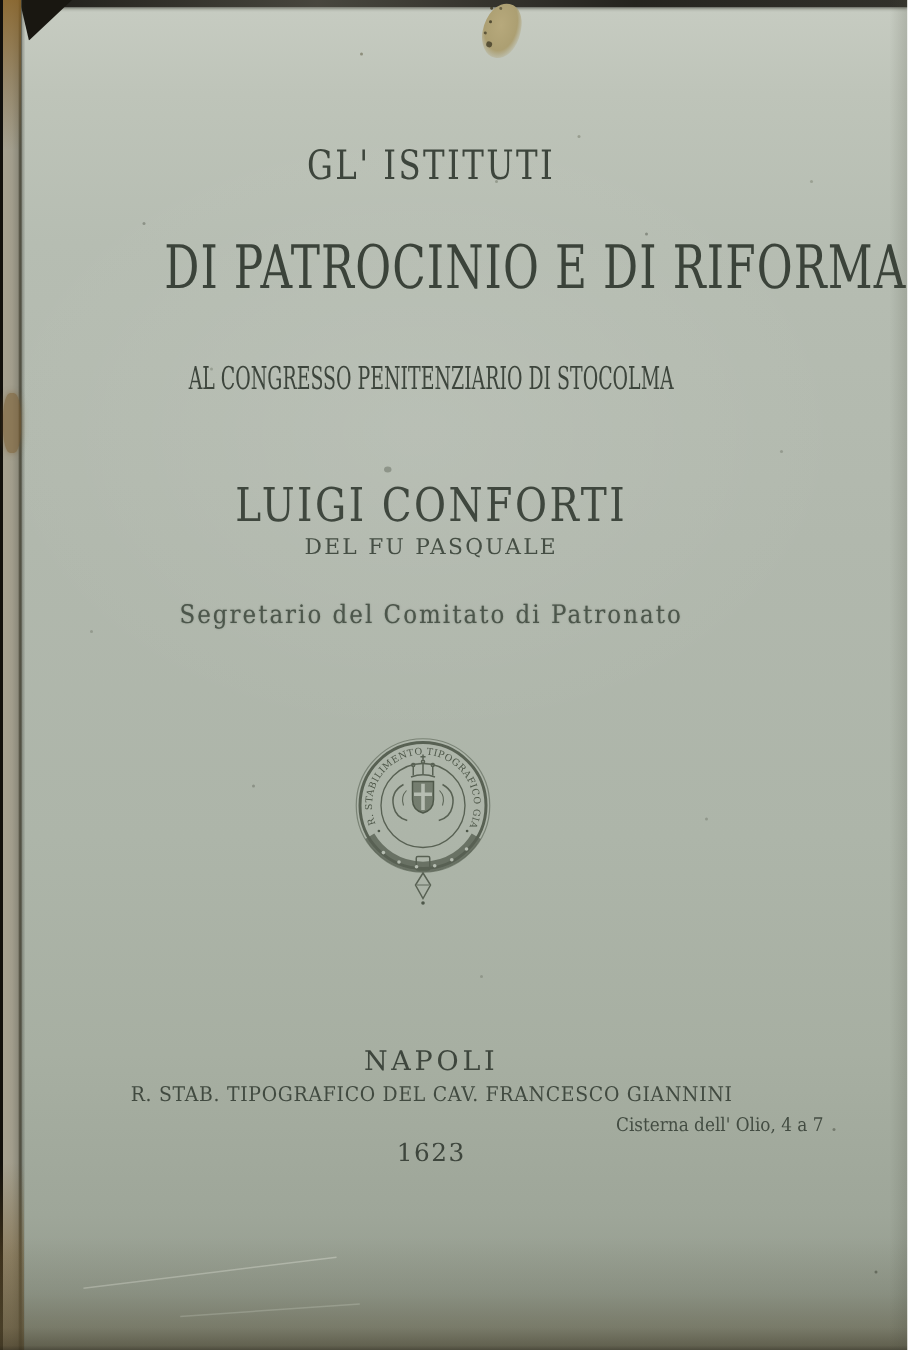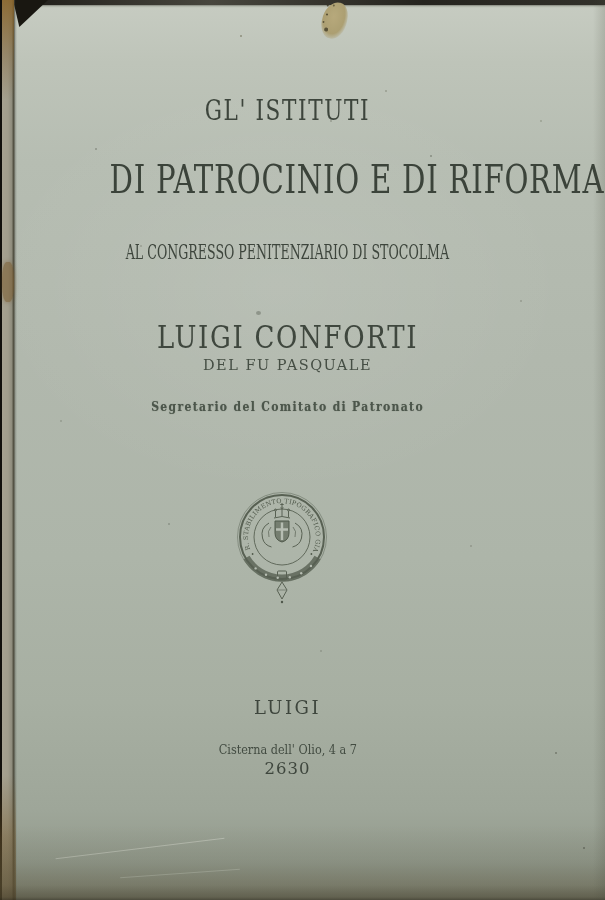--- a/index.html
+++ b/index.html
@@ -51,27 +51,27 @@
   .t2{top:156px;font-size:40px;letter-spacing:1px;color:#3b433a;}
   .t2 .tx{transform:scaleX(.73);}
   .t3{top:240px;font-size:21px;}
   .t3 .tx{transform:scaleX(.6);}
   .per{top:285px;font-size:12.5px;letter-spacing:2px;color:#454e44;}
   .author{top:319px;font-size:31px;letter-spacing:2px;color:#3f473e;}
   .author .tx{transform:scaleX(.84);}
   .patron{top:357px;font-size:14.5px;letter-spacing:1.5px;color:#454e44;}
   .role1{top:400px;}
   .role2{top:421px;}
-  .role1,.role2{font-weight:bold;font-size:12px;letter-spacing:1.5px;color:#4c564b;
+  .role1,.role2{font-weight:normal;font-size:17px;letter-spacing:1.5px;color:#4c564b;
     text-shadow:0 0 1px rgba(76,86,75,.55);}
   .role1 .tx,.role2 .tx{transform:scaleX(.9);}
   .city{top:697px;font-size:18px;letter-spacing:2.5px;color:#3e463d;}
   .pub{top:722px;font-size:13.5px;letter-spacing:.5px;color:#414a40;}
   .pub .tx{transform:scaleX(.93);}
-  .addr{top:742px;font-size:12.5px;color:#434c42;}
+  .addr{top:742px;font-size:12.5px;color:#434c42;text-align:right;}
   .addr .tx{transform:scaleX(.9);}
   .year{top:759px;font-size:16.5px;letter-spacing:1px;color:#3e463d;}
   
   .seal{position:absolute;left:229px;top:487px;width:106px;height:134px;}
 </style>
 </head>
 <body>
 
 <div class="page">
 
@@ -142,19 +142,20 @@
     </g>
 
     <defs>
       <path id="sealArc" d="M 21.7,63.3 A 34,34 0 1 1 84.3,63.3"></path>
     </defs>
     <text font-family="DejaVu Serif, serif" font-size="6.3" letter-spacing="0.3" fill="#4f584a">
       <textPath href="#sealArc" startOffset="1">R. STABILIMENTO TIPOGRAFICO GIANNINI</textPath>
     </text>
   </svg>
 
-  <div class="line city"><span class="tx">LUIGI</span></div>
+  <div class="line city"><span class="tx">NAPOLI</span></div>
+  <div class="line pub"><span class="tx">R. STAB. TIPOGRAFICO DEL CAV. FRANCESCO GIANNINI</span></div>
   <div class="line addr"><span class="tx">Cisterna dell' Olio, 4 a 7</span></div>
-  <div class="line year"><span class="tx">2630</span></div>
+  <div class="line year"><span class="tx">1623</span></div>
 
   <div class="bottom-shade"></div>
   <div class="right-shade"></div>
 </div>
 
 </body></html>

